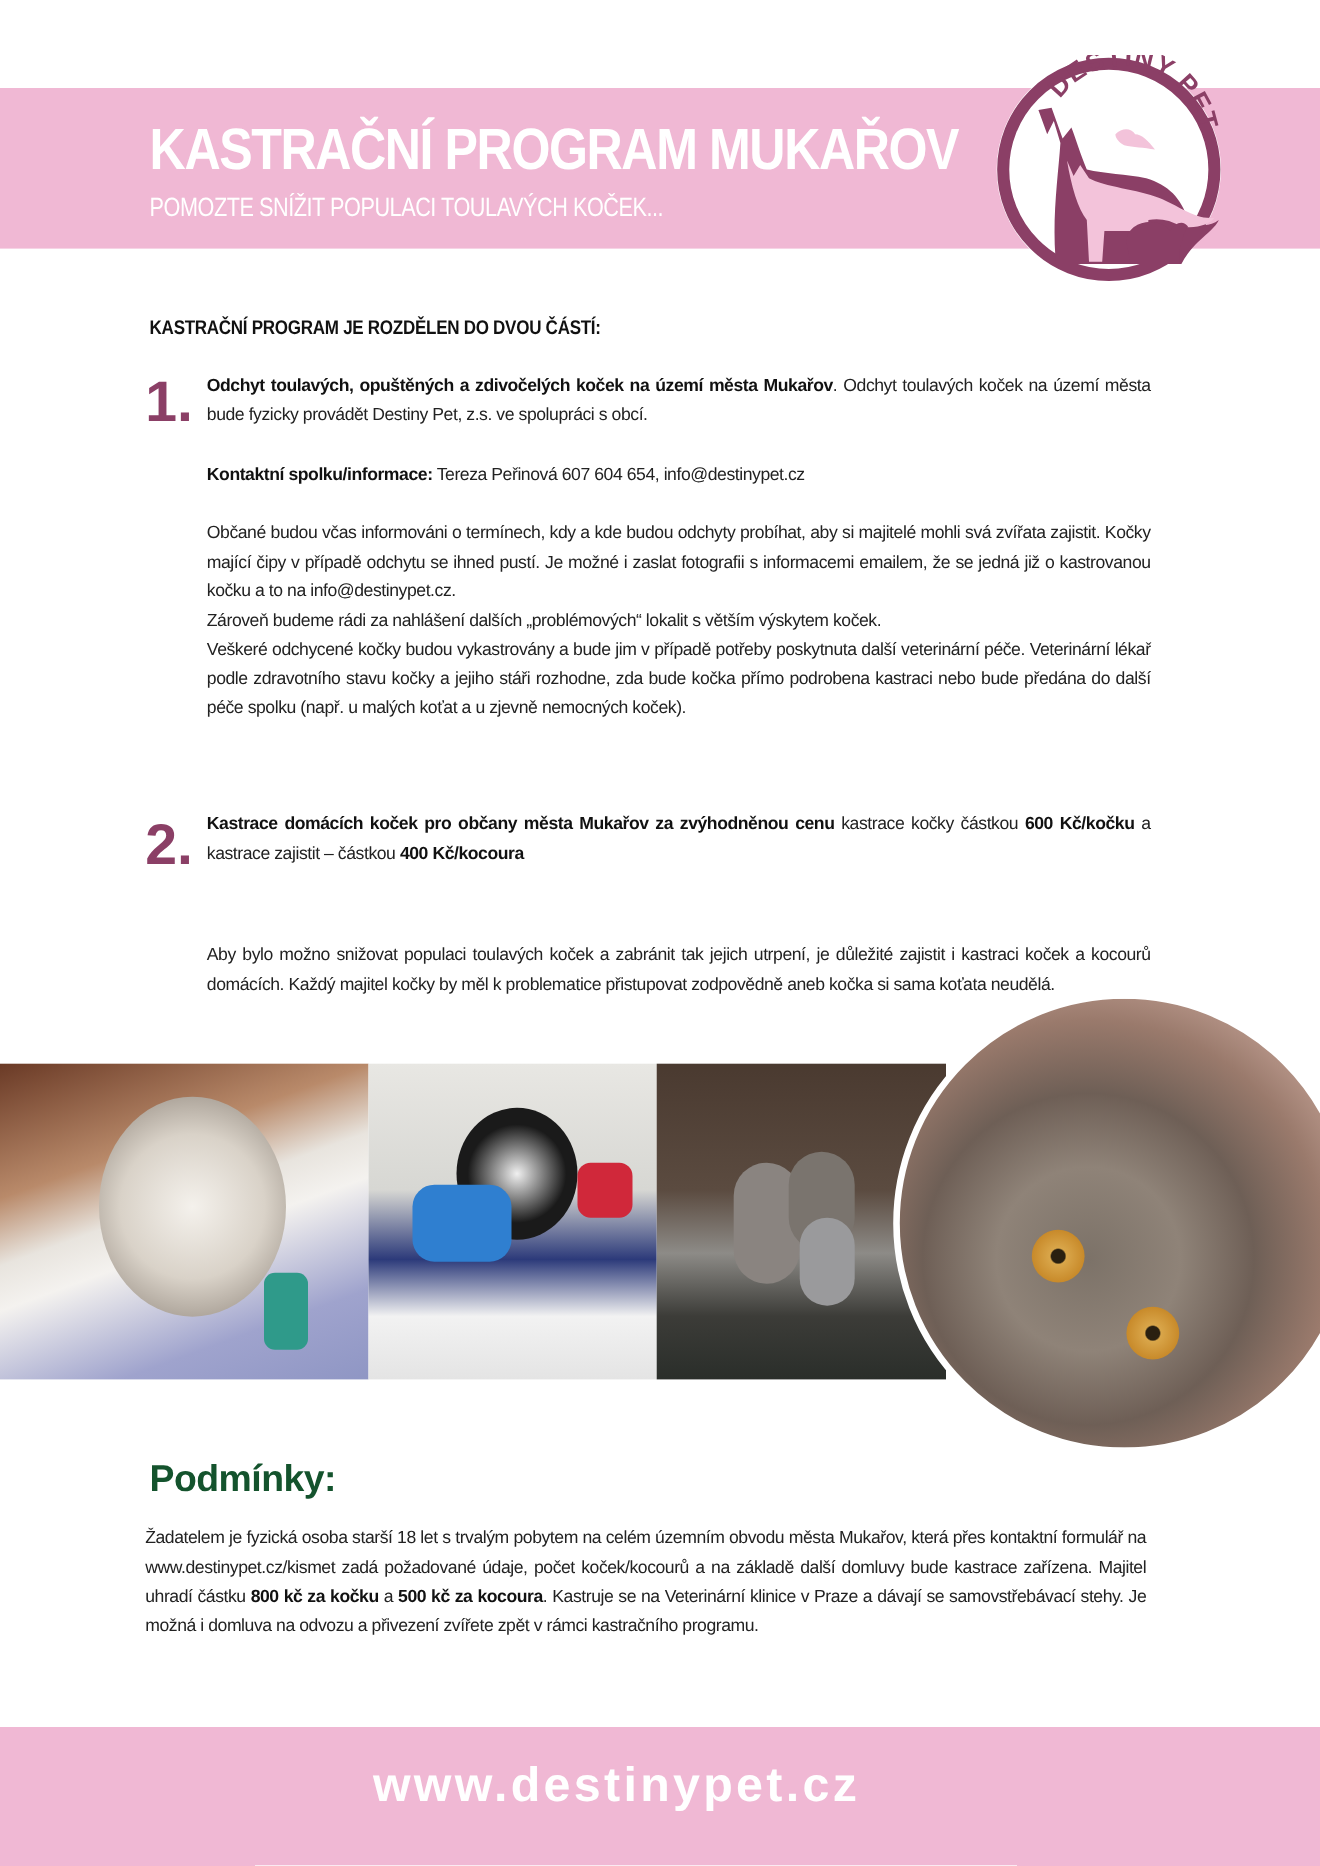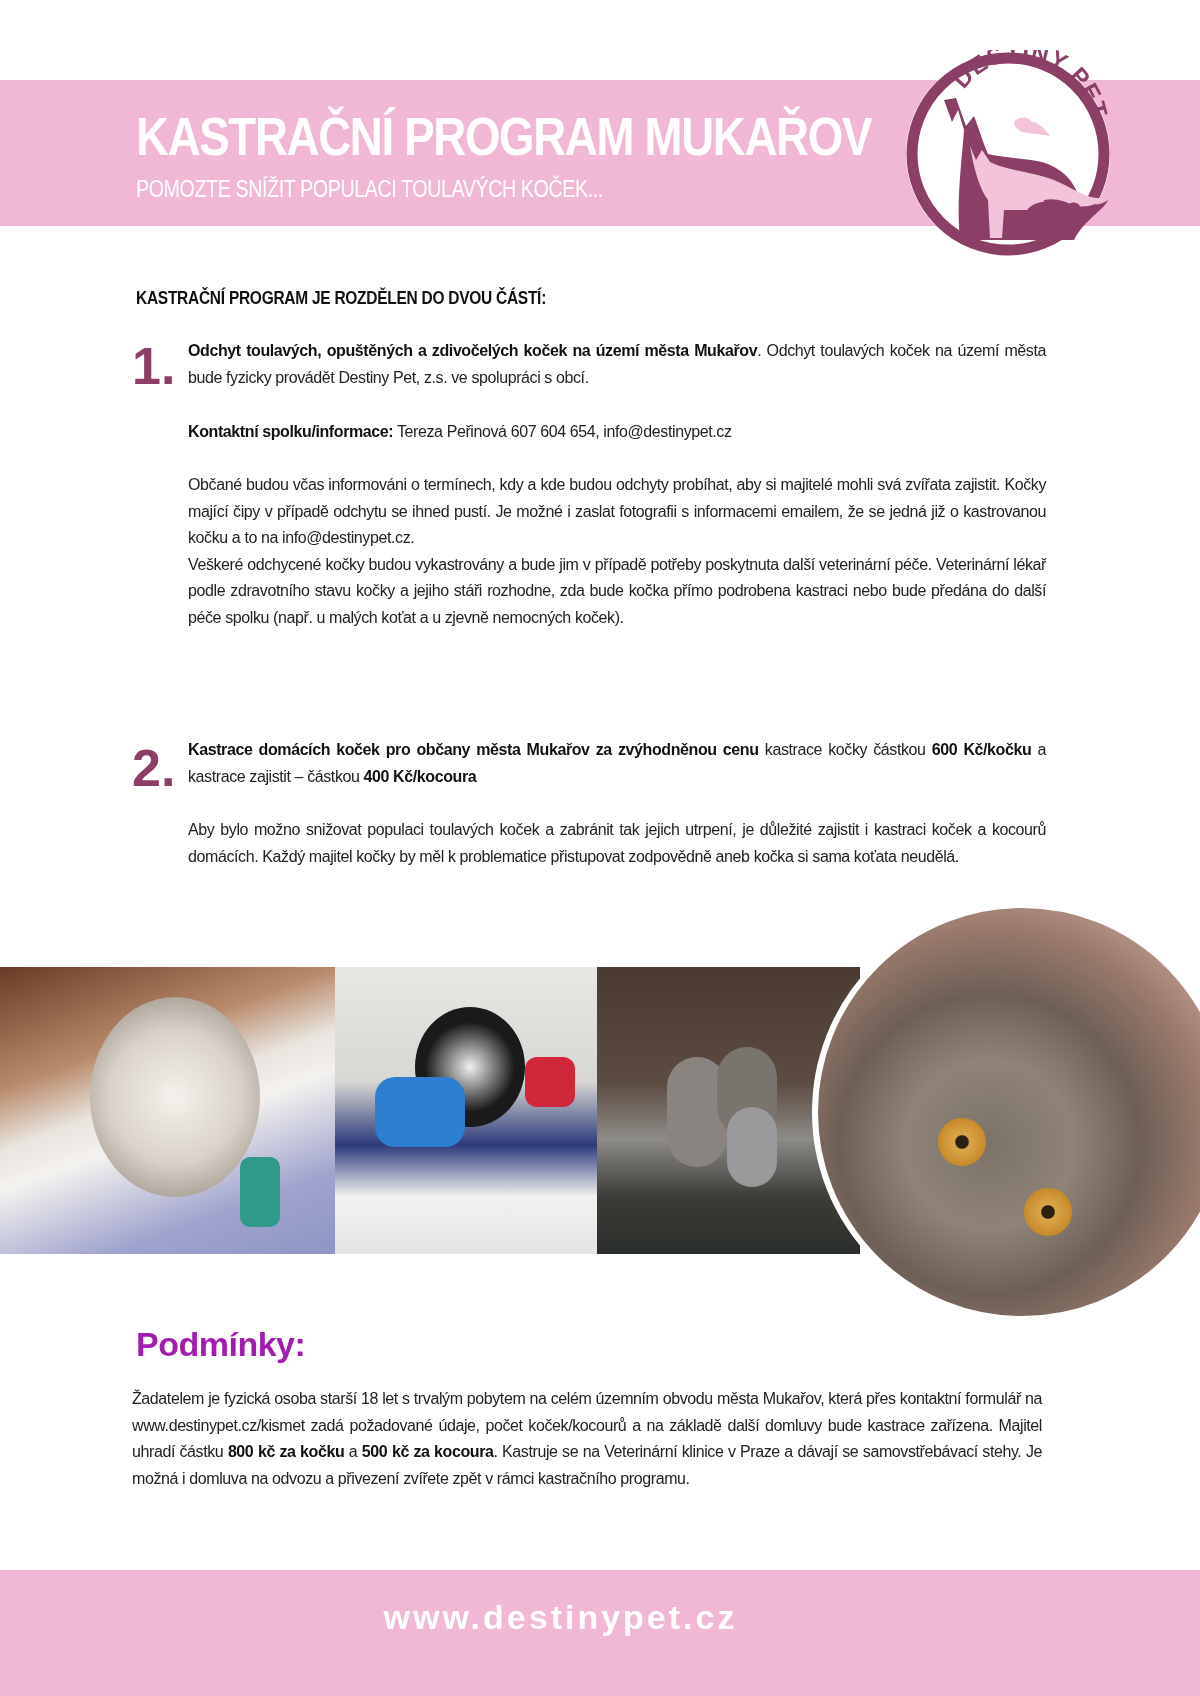--- a/index.html
+++ b/index.html
@@ -61,31 +61,31 @@
       position: absolute; left: 812px; top: 902px; width: 420px; height: 420px;
       border-radius: 50%; border: 6px solid #ffffff;
       background: radial-gradient(circle at 42% 58%, #7c7268 0%, #8f8378 25%, #6e5f56 45%, #9a7a6c 65%, #c8a69a 85%, #b98a78 100%);
       overflow: hidden;
     }
     .eye { position: absolute; width: 48px; height: 48px; border-radius: 50%;
       background: radial-gradient(circle at 50% 50%, #2a2010 0%, #2a2010 18%, #d9a64a 22%, #c88a2a 70%, #3a2a1a 100%); }
 
     .conditions-title {
       position: absolute; left: 136px; top: 1325px;
-      font-weight: bold; font-size: 34px; color: #a21caf; letter-spacing: -0.5px;
+      font-weight: bold; font-size: 34px; color: #14532d; letter-spacing: -0.5px;
     }
     .conditions-text { top: 1386px; left: 132px; width: 910px; }
 
     .footer-band {
       position: absolute; left: 0; top: 1570px; width: 1200px; height: 126px;
       background: #f0b8d4;
     }
     .footer-url {
       position: absolute; left: 0; top: 1598px; width: 1081px; text-align: center;
-      font-weight: bold; font-size: 34px; color: #ffffff; letter-spacing: 3px; padding-left: 40px;
+      font-weight: bold; font-size: 44px; color: #ffffff; letter-spacing: 3px; padding-left: 40px;
     }
   </style>
 </head>
 <body>
 
 <div class="header-band"></div>
 <div class="header-title">KASTRAČNÍ PROGRAM MUKAŘOV</div>
 <div class="header-subtitle">POMOZTE SNÍŽIT POPULACI TOULAVÝCH KOČEK...</div>
 
 <div class="logo">
@@ -111,28 +111,29 @@
 
 <div class="num num1">1.</div>
 <div class="para" style="top:338px;">
   <b>Odchyt toulavých, opuštěných a zdivočelých koček na území města Mukařov</b><span>. Odchyt toulavých koček na území města bude fyzicky provádět Destiny Pet, z.s. ve spolupráci s obcí.</span>
 </div>
 <div class="para" style="top:419px;">
   <b>Kontaktní spolku/informace:</b><span> Tereza Peřinová 607 604 654, info@destinypet.cz</span>
 </div>
 <div class="para" style="top:472px;">
   <div>Občané budou včas informováni o termínech, kdy a kde budou odchyty probíhat, aby si majitelé mohli svá zvířata zajistit. Kočky mající čipy v případě odchytu se ihned pustí. Je možné i zaslat fotografii s informacemi emailem, že se jedná již o kastrovanou kočku a to na info@destinypet.cz.</div>
+  <div>Zároveň budeme rádi za nahlášení dalších „problémových“ lokalit s větším výskytem koček.</div>
   <div>Veškeré odchycené kočky budou vykastrovány a bude jim v případě potřeby poskytnuta další veterinární péče. Veterinární lékař podle zdravotního stavu kočky a jejiho stáři rozhodne, zda bude kočka přímo podrobena kastraci nebo bude předána do další péče spolku (např. u malých koťat a u zjevně nemocných koček).</div>
 </div>
 
 <div class="num num2">2.</div>
 <div class="para" style="top:737px;">
   <b>Kastrace domácích koček pro občany města Mukařov za zvýhodněnou cenu</b><span> kastrace kočky částkou </span><b>600 Kč/kočku</b><span> a kastrace zajistit – částkou </span><b>400 Kč/kocoura</b>
 </div>
-<div class="para" style="top:817px;">Aby bylo možno snižovat populaci toulavých koček a zabránit tak jejich utrpení, je důležité zajistit i kastraci koček a kocourů domácích. Každý majitel kočky by měl k problematice přistupovat zodpovědně aneb kočka si sama koťata neudělá.</div>
+<div class="para" style="top:856px;">Aby bylo možno snižovat populaci toulavých koček a zabránit tak jejich utrpení, je důležité zajistit i kastraci koček a kocourů domácích. Každý majitel kočky by měl k problematice přistupovat zodpovědně aneb kočka si sama koťata neudělá.</div>
 
 <div class="photo-strip">
   <div class="photo photo1">
     <div class="blob" style="left:90px;top:30px;width:170px;height:200px;background:radial-gradient(circle,#f4f1ec 0%,#d9d2c8 50%,#8a8076 100%);"></div>
     <div class="blob" style="left:240px;top:190px;width:40px;height:70px;background:#2f9a8a;border-radius:10px;"></div>
   </div>
   <div class="photo photo2">
     <div class="blob" style="left:80px;top:40px;width:110px;height:120px;background:radial-gradient(circle,#f0f0f0 0%,#1a1a1a 55%);"></div>
     <div class="blob" style="left:40px;top:110px;width:90px;height:70px;background:#2f7fd0;border-radius:20px;"></div>
     <div class="blob" style="left:190px;top:90px;width:50px;height:50px;background:#d0283a;border-radius:12px;"></div>

